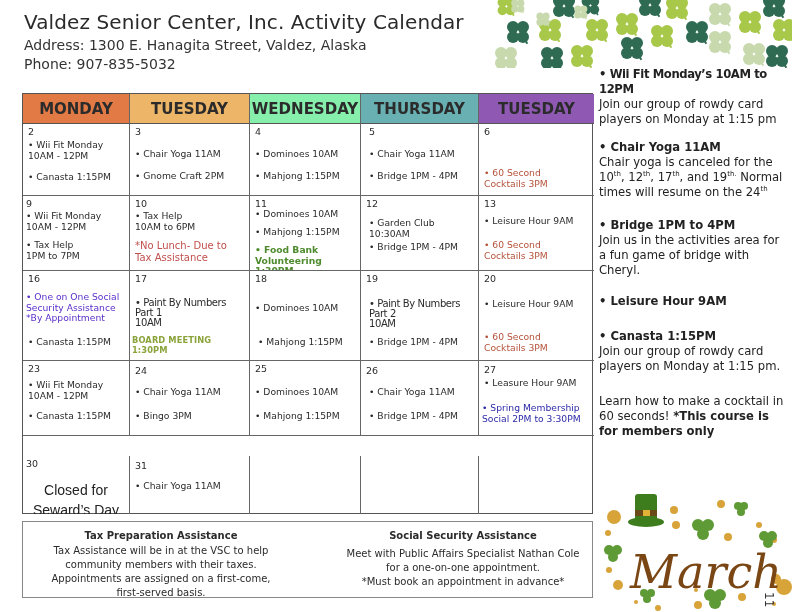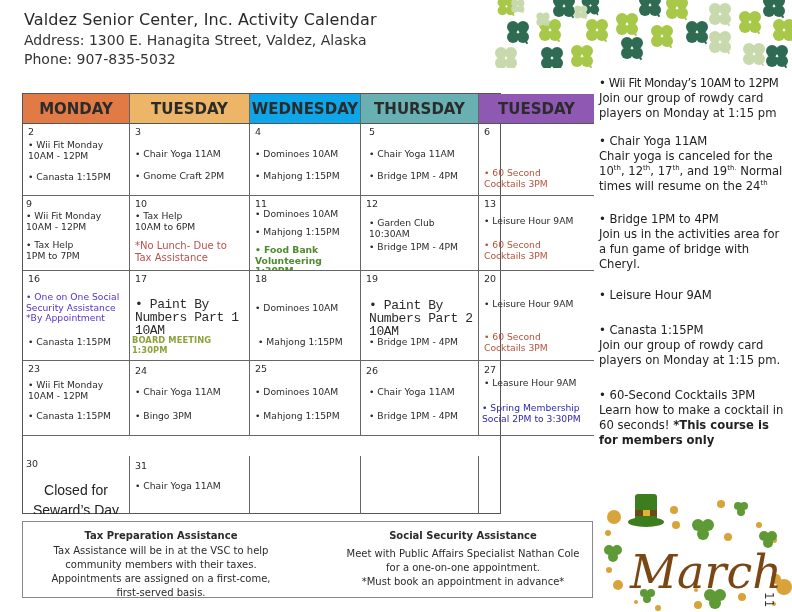--- a/index.html
+++ b/index.html
@@ -1,51 +1,51 @@
 <!DOCTYPE html>
 <html><head>
 <meta charset="utf-8">
 <style>
   * { box-sizing: border-box; margin: 0; padding: 0; }
   html, body { width: 792px; height: 612px; background: #ffffff; overflow: hidden; }
   body { position: relative; font-family: "Liberation Sans", "DejaVu Sans", sans-serif; color: #222; }
 
   .header { position: absolute; left: 24px; top: 10px; }
-  .title { font-family: "DejaVu Sans", sans-serif; font-size: 16px; color: #2a2a2a; letter-spacing: 0.1px; white-space: nowrap; }
+  .title { font-family: "DejaVu Sans", sans-serif; font-size: 20px; color: #2a2a2a; letter-spacing: 0.1px; white-space: nowrap; }
   .subline { font-family: "DejaVu Sans", sans-serif; font-size: 14px; color: #333; margin-top: 3px; white-space: nowrap; }
 
   .clovers { position: absolute; left: 492px; top: 0; width: 300px; height: 68px; }
 
-  .cal { position: absolute; left: 22px; top: 93px; width: 479px; height: 421px; border: 1.5px solid #555; }
+  .cal { position: absolute; left: 22px; top: 93px; width: 571px; height: 421px; border: 1.5px solid #555; }
   .grid { display: grid; grid-template-columns: 107px 120px 111px 118px 115px; grid-template-rows: 30px 72px 75px 90px 75px 78px; width: 100%; height: 100%; }
   .hcell { display: flex; align-items: center; justify-content: center; font-family: "DejaVu Sans", sans-serif; font-weight: bold; font-size: 15px; color: #2b2b2b; border-right: 1px solid #666; border-bottom: 1.5px solid #555; }
   .cell { position: relative; border-right: 1px solid #666; border-bottom: 1px solid #666; font-family: "DejaVu Sans", sans-serif; font-size: 9.2px; color: #2b2b2b; padding: 3px 5px; line-height: 1.15; overflow: hidden; }
   .grid > :nth-child(5n) { border-right: none; }
   .grid > :nth-last-child(-n+5) { border-bottom: none; margin-top: 20px; }
   .daynum { font-size: 9.5px; display: block; margin-bottom: 2px; }
   .ev { position: absolute; left: 5px; right: 2px; }
-  .ev.cond { font-size: 13px; letter-spacing: -0.4px; line-height: 1; font-family: Liberation Mono, monospace; }
+  .ev.cond { font-size: 10px; letter-spacing: -0.4px; line-height: 1; }
   .red { color: #c0504d; }
   .brown { color: #b5523b; }
   .green { color: #4e8b2e; font-weight: bold; }
   .olive { color: #8aa33a; font-weight: bold; font-size: 8.3px; letter-spacing: 0.1px; }
   .blue { color: #5b2fc9; }
   .navy { color: #2e2aa8; }
   .closed { position: absolute; left: 0; right: 0; top: 24px; text-align: center; font-family: "Liberation Sans", sans-serif; font-size: 14px; line-height: 20px; color: #222; }
 
   .footer { position: absolute; left: 22px; top: 521px; width: 571px; height: 77px; border: 1.5px solid #888; font-family: "DejaVu Sans", sans-serif; font-size: 10px; color: #2b2b2b; }
   .fcol { position: absolute; top: 7px; text-align: center; line-height: 14px; }
   .fcol .ft { font-weight: bold; margin-bottom: 1px; }
   .fleft { left: 20px; width: 236px; }
   .fright { left: 320px; width: 240px; }
   .fcol .bold { font-weight: normal; }
 
   .side { position: absolute; left: 599px; top: 67px; width: 190px; font-family: "DejaVu Sans", sans-serif; font-size: 11.6px; line-height: 15px; color: #222; }
   .side .item { margin-bottom: 13px; }
-  .side .it { font-weight: normal; margin-top: 9px; }
+  .side .it { font-weight: bold; }
   .side sup { font-size: 7px; vertical-align: super; line-height: 0; }
   .side .b { font-weight: bold; }
 
   .march { position: absolute; left: 596px; top: 480px; width: 196px; height: 132px; }
   .pagenum { position: absolute; left: 776px; top: 592px; font-size: 12px; color: #333; transform: rotate(90deg); transform-origin: left top; font-family: "DejaVu Sans", sans-serif; }
 </style>
 </head>
 <body>
 
 <div class="header">
@@ -88,21 +88,21 @@
   <use href="#clv" x="285" y="56" fill="#2f6b52"></use>
   <use href="#clv" x="60" y="58" fill="#2f6b52"></use>
   <use href="#clv" x="90" y="56" fill="#a8c84a"></use>
   <use href="#clv" x="14" y="58" fill="#c7d9ad"></use>
 </svg>
 
 <div class="cal">
   <div class="grid">
     <div class="hcell" style="background:#e27a45">MONDAY</div>
     <div class="hcell" style="background:#edb567">TUESDAY</div>
-    <div class="hcell" style="background:#0ea5e9">WEDNESDAY</div>
+    <div class="hcell" style="background:#86efac">WEDNESDAY</div>
     <div class="hcell" style="background:#68b0b2">THURSDAY</div>
     <div class="hcell" style="background:#8f59b3">TUESDAY</div>
 
     <div class="cell">
       <span class="daynum">2</span>
       <div class="ev" style="top:16px;white-space:pre-line">• Wii Fit Monday
 10AM - 12PM</div>
       <div class="ev" style="top:48px">• Canasta 1:15PM</div>
     </div>
     <div class="cell">
@@ -259,21 +259,20 @@
     <div>Join us in the activities area for a fun game of bridge with Cheryl.</div>
   </div>
   <div class="item" style="margin-top:16px">
     <div class="it">• Leisure Hour 9AM</div>
   </div>
   <div class="item" style="margin-top:20px">
     <div class="it">• Canasta 1:15PM</div>
     <div>Join our group of rowdy card players on Monday at 1:15 pm.</div>
   </div>
   <div class="item" style="margin-top:20px">
-    <div class="it">• 60-Second Cocktails 3PM</div>
     <div><span>Learn how to make a cocktail in 60 seconds! </span><span class="b">*This course is for members only</span></div>
   </div>
 </div>
 
 <svg class="march" viewBox="0 0 196 132">
   <g fill="#d8a43a">
     <circle cx="18" cy="37" r="7"></circle>
       <circle cx="12" cy="53" r="3"></circle>
       <circle cx="78" cy="30" r="4"></circle>
       <circle cx="125" cy="24" r="4"></circle>

